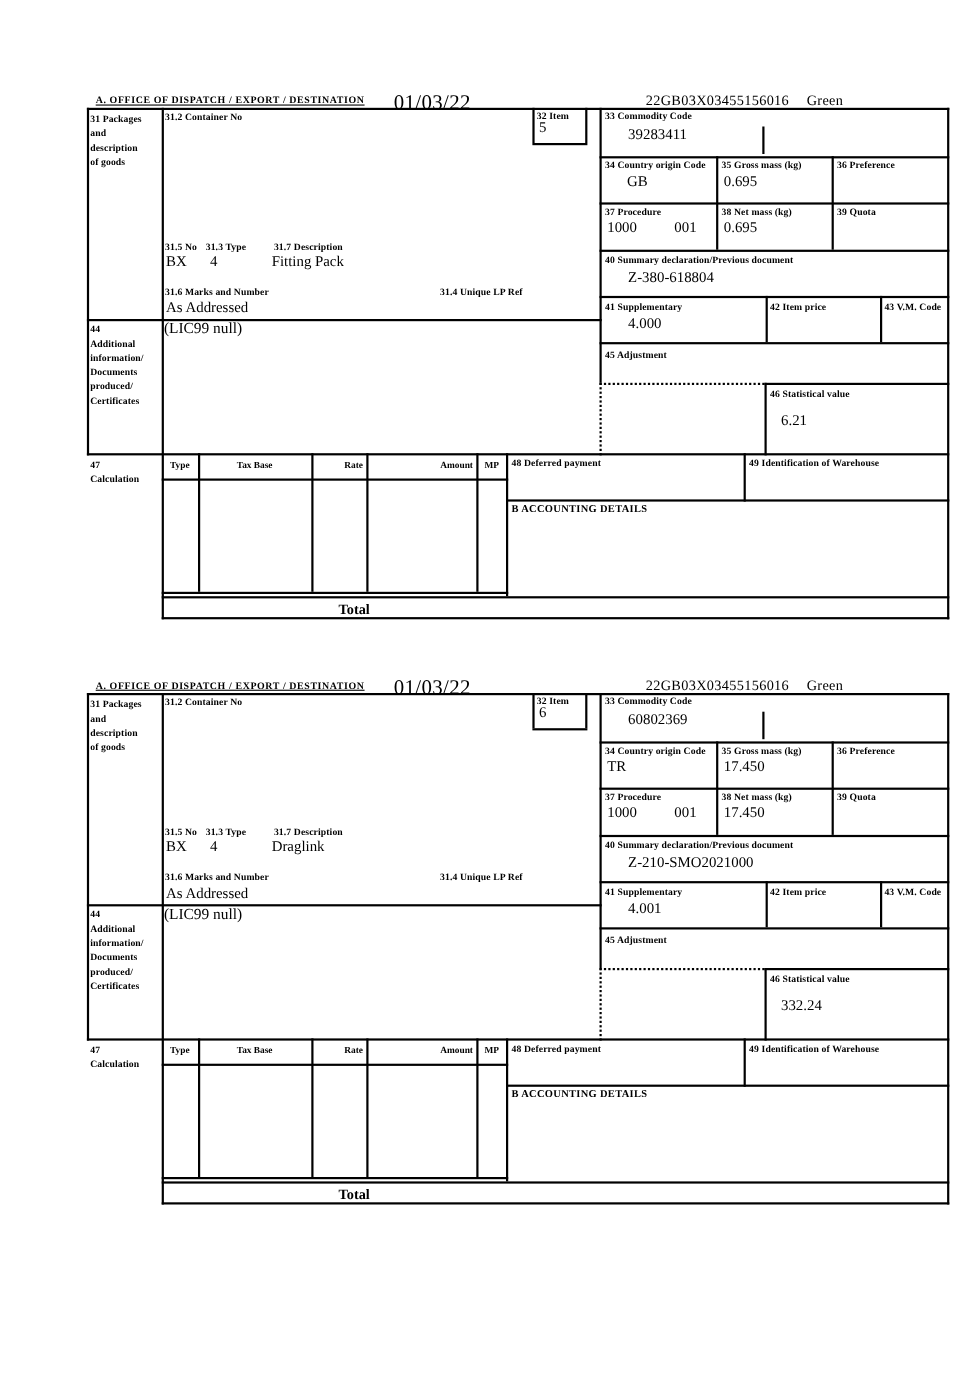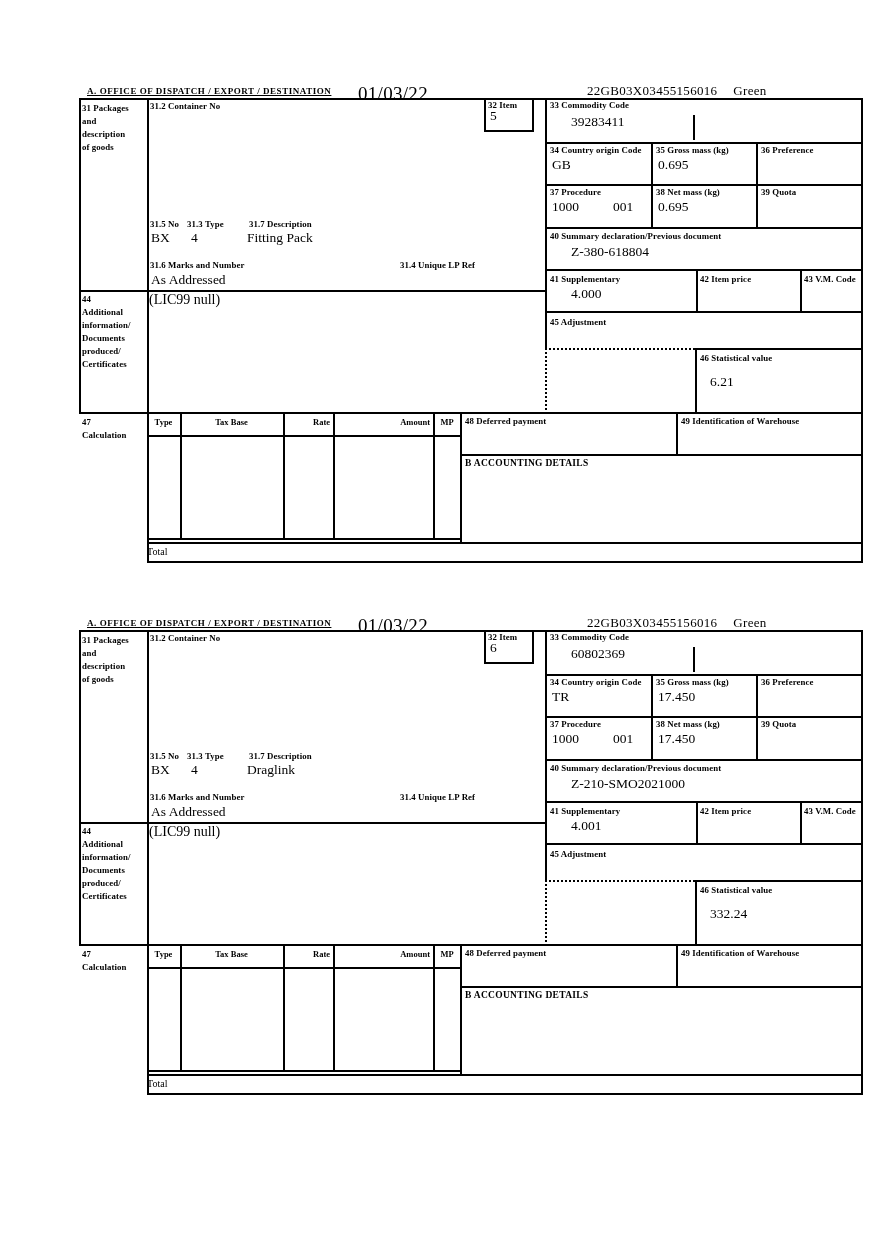--- a/index.html
+++ b/index.html
@@ -12,21 +12,21 @@
   .dv{position:absolute;width:0;border-left:2px dotted #000;}
   .lbl{position:absolute;font-size:8.8px;font-weight:bold;line-height:13px;white-space:pre-line;letter-spacing:.1px;}
   .val{position:absolute;font-size:13.5px;line-height:15px;white-space:pre;}
   .val-lg{position:absolute;font-size:14px;line-height:16px;white-space:pre;}
   .hdrA{position:absolute;font-size:9px;font-weight:bold;letter-spacing:.55px;text-decoration:underline;}
   .hdrV{position:absolute;font-size:19px;letter-spacing:.3px;}
   .refwrap{position:absolute;display:flex;gap:16px;font-size:13px;letter-spacing:.3px;}
   .procwrap{position:absolute;display:flex;gap:34px;font-size:13.5px;}
   .colhdr{position:absolute;font-size:8.5px;font-weight:bold;}
   .acct{position:absolute;font-size:9.5px;font-weight:bold;letter-spacing:.3px;}
-  .total{position:absolute;font-size:10px;font-weight:normal;text-align:left;}
+  .total{position:absolute;font-size:13px;font-weight:bold;text-align:center;}
 </style>
 </head>
 <body>
 
 <div class="sheet">
 
   <div class="section" style="top:87px">
     <span class="hdrA" style="left:8px;top:-1px">A.  OFFICE OF DISPATCH / EXPORT / DESTINATION</span>
     <span class="hdrV" style="left:279px;top:-4px">01/03/22</span>
     <div class="refwrap" style="left:508px;top:-4px">
@@ -73,21 +73,21 @@
     <span class="lbl" style="left:3px;top:15px;width:62px">31 Packages
 and
 description
 of goods</span>
     <span class="lbl" style="left:71px;top:13px">31.2 Container No</span>
     <span class="lbl" style="left:409px;top:12px">32 Item</span>
     <span class="val" style="left:411px;top:21px">5</span>
     <span class="lbl" style="left:471px;top:12px">33 Commodity Code</span>
     <span class="val" style="left:492px;top:27px">39283411</span>
     <span class="lbl" style="left:471px;top:57px">34 Country origin Code</span>
-    <span class="val" style="left:473px;top:70px">GB</span>
+    <span class="val" style="left:491px;top:70px">GB</span>
     <span class="lbl" style="left:577px;top:57px">35 Gross mass (kg)</span>
     <span class="val" style="left:579px;top:70px">0.695</span>
     <span class="lbl" style="left:682px;top:57px">36 Preference</span>
     <span class="lbl" style="left:471px;top:99px">37 Procedure</span>
     <div class="procwrap" style="left:473px;top:112px">
       <span>1000</span>
       <span>001</span>
     </div>
     <span class="lbl" style="left:577px;top:99px">38 Net mass (kg)</span>
     <span class="val" style="left:579px;top:112px">0.695</span>

